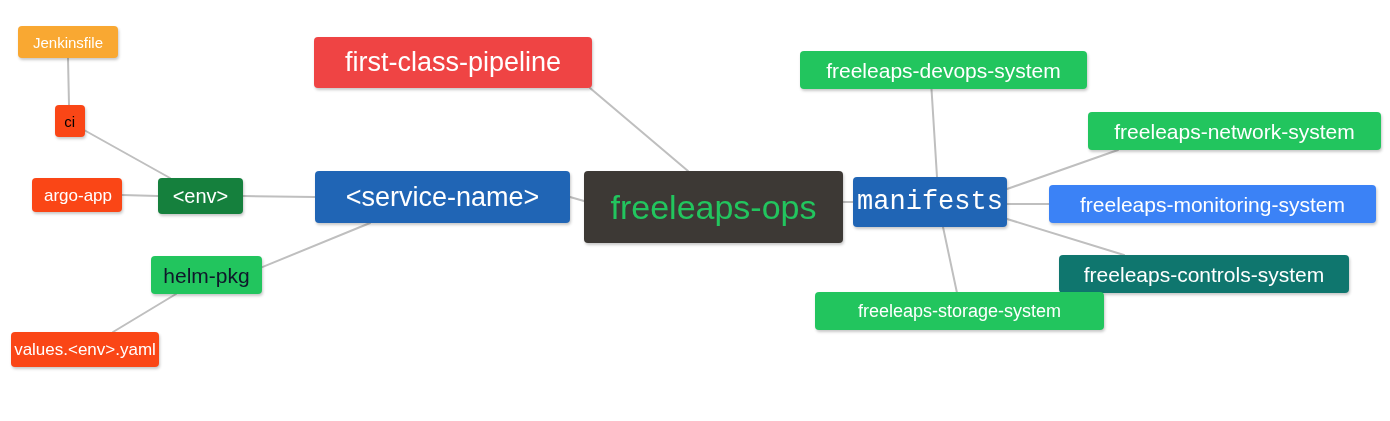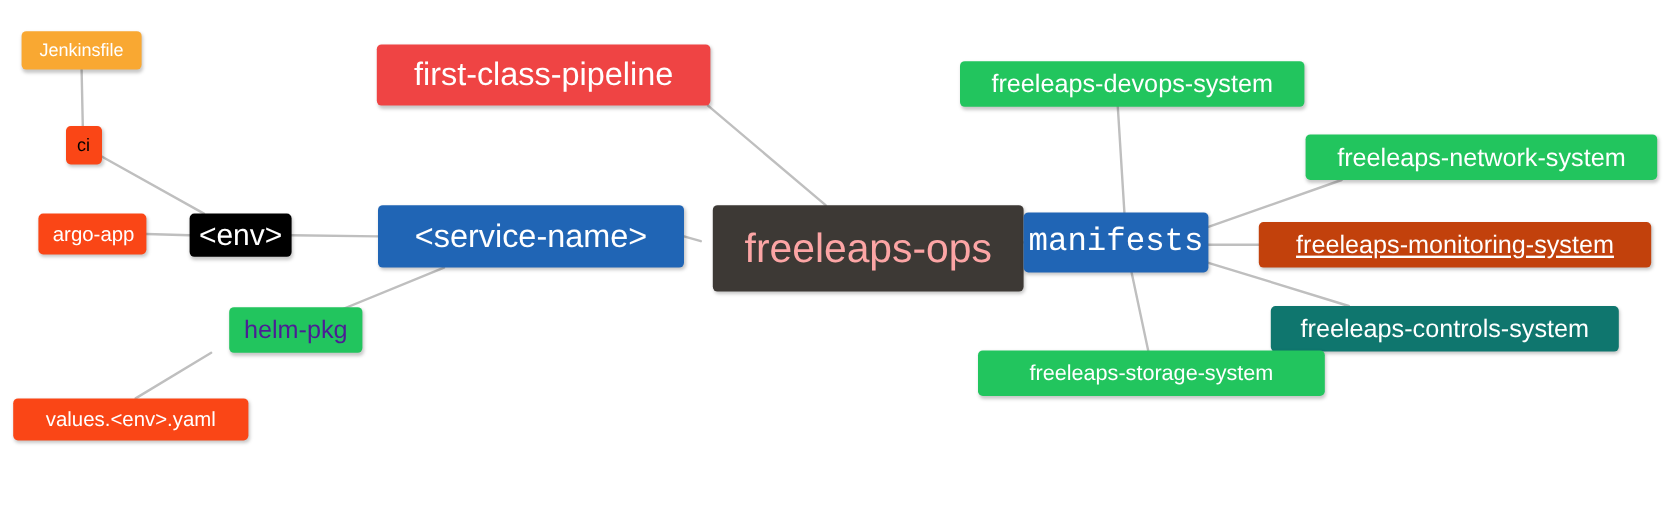--- a/index.html
+++ b/index.html
@@ -57,57 +57,57 @@
       <line x1="68" y1="58" x2="69" y2="105" stroke="#bfbfbf" stroke-width="2" stroke-linecap="round"></line>
       <line x1="370" y1="223" x2="243" y2="275" stroke="#bfbfbf" stroke-width="2" stroke-linecap="round"></line>
       <line x1="176" y1="294" x2="113" y2="332" stroke="#bfbfbf" stroke-width="2" stroke-linecap="round"></line>
       <line x1="937" y1="177" x2="930" y2="65" stroke="#bfbfbf" stroke-width="2" stroke-linecap="round"></line>
       <line x1="1007" y1="189" x2="1118" y2="150" stroke="#bfbfbf" stroke-width="2" stroke-linecap="round"></line>
       <line x1="1007" y1="204" x2="1049" y2="204" stroke="#bfbfbf" stroke-width="2" stroke-linecap="round"></line>
       <line x1="1007" y1="219" x2="1124" y2="255" stroke="#bfbfbf" stroke-width="2" stroke-linecap="round"></line>
       <line x1="943" y1="227" x2="960" y2="307" stroke="#bfbfbf" stroke-width="2" stroke-linecap="round"></line>
     </svg>
   <div id="nodes-layer">
-      <div class="node" style="left: 584px; top: 171px; width: 259px; height: 72px; background: rgb(61, 57, 53); font-size: 34px; color: #fca5a5; margin-left: 10px;">
+      <div class="node" style="left: 584px; top: 171px; width: 259px; height: 72px; background: rgb(61, 57, 53); font-size: 34px; color: #22c55e;">
         <span class="node-label">freeleaps-ops</span>
       </div>
       <div class="node" style="left: 314px; top: 37px; width: 278px; height: 51px; background: #ef4444; font-size: 27px; color: rgb(255, 255, 255);">
         <span class="node-label">first-class-pipeline</span>
       </div>
       <div class="node" style="left: 315px; top: 171px; width: 255px; height: 52px; background: rgb(32, 101, 181); font-size: 27px; color: rgb(255, 255, 255);">
         <span class="node-label">&lt;service-name&gt;</span>
       </div>
       <div class="node" style="left: 853px; top: 177px; width: 154px; height: 50px; background: rgb(32, 101, 181); font-size: 27px; color: rgb(255, 255, 255); font-family: Liberation Mono, monospace;">
         <span class="node-label">manifests</span>
       </div>
-      <div class="node" style="left: 158px; top: 178px; width: 85px; height: 36px; background: #000000; font-size: 25px; color: rgb(255, 255, 255);">
+      <div class="node" style="left: 158px; top: 178px; width: 85px; height: 36px; background: #15803d; font-size: 20px; color: rgb(255, 255, 255);">
         <span class="node-label">&lt;env&gt;</span>
       </div>
-      <div class="node" style="left: 151px; top: 256px; width: 111px; height: 38px; background: rgb(34, 197, 94); font-size: 21px; color: #4c1d95; margin-left: 40px;">
+      <div class="node" style="left: 151px; top: 256px; width: 111px; height: 38px; background: rgb(34, 197, 94); font-size: 21px; color: #0f172a;">
         <span class="node-label">helm-pkg</span>
       </div>
       <div class="node" style="left: 18px; top: 26px; width: 100px; height: 32px; background: rgb(249, 168, 50); font-size: 15px; color: rgb(255, 255, 255);">
         <span class="node-label">Jenkinsfile</span>
       </div>
       <div class="node" style="left: 55px; top: 105px; width: 30px; height: 32px; background: rgb(250, 70, 22); font-size: 15px; color: #000000; justify-content: flex-end;">
         <span class="node-label">ci</span>
       </div>
       <div class="node" style="left: 32px; top: 178px; width: 90px; height: 34px; background: rgb(250, 70, 22); font-size: 17px; color: rgb(255, 255, 255); padding-left: 12px;">
         <span class="node-label">argo-app</span>
       </div>
-      <div class="node" style="left: 11px; top: 332px; width: 196px; height: 35px; background: rgb(250, 70, 22); font-size: 17px; color: rgb(255, 255, 255);">
+      <div class="node" style="left: 11px; top: 332px; width: 148px; height: 35px; background: rgb(250, 70, 22); font-size: 17px; color: rgb(255, 255, 255);">
         <span class="node-label">values.&lt;env&gt;.yaml</span>
       </div>
       <div class="node" style="left: 800px; top: 27px; width: 287px; height: 38px; background: rgb(34, 197, 94); font-size: 21px; color: rgb(255, 255, 255); margin-top: 24px;">
         <span class="node-label">freeleaps-devops-system</span>
       </div>
       <div class="node" style="left: 1055px; top: 112px; width: 293px; height: 38px; background: rgb(34, 197, 94); font-size: 21px; color: rgb(255, 255, 255); margin-left: 33px;">
         <span class="node-label">freeleaps-network-system</span>
       </div>
-      <div class="node" style="left: 1049px; top: 185px; width: 327px; height: 38px; background: #c2410c; font-size: 21px; color: rgb(255, 255, 255); text-decoration: underline;">
+      <div class="node" style="left: 1049px; top: 185px; width: 327px; height: 38px; background: #3b82f6; font-size: 21px; color: rgb(255, 255, 255);">
         <span class="node-label">freeleaps-monitoring-system</span>
       </div>
       <div class="node" style="left: 1059px; top: 255px; width: 290px; height: 38px; background: #0f766e; font-size: 21px; color: rgb(255, 255, 255);">
         <span class="node-label">freeleaps-controls-system</span>
       </div>
       <div class="node" style="left: 815px; top: 292px; width: 289px; height: 38px; background: rgb(34, 197, 94); font-size: 18px; color: rgb(255, 255, 255);">
         <span class="node-label">freeleaps-storage-system</span>
       </div>
     </div>
 </div>

